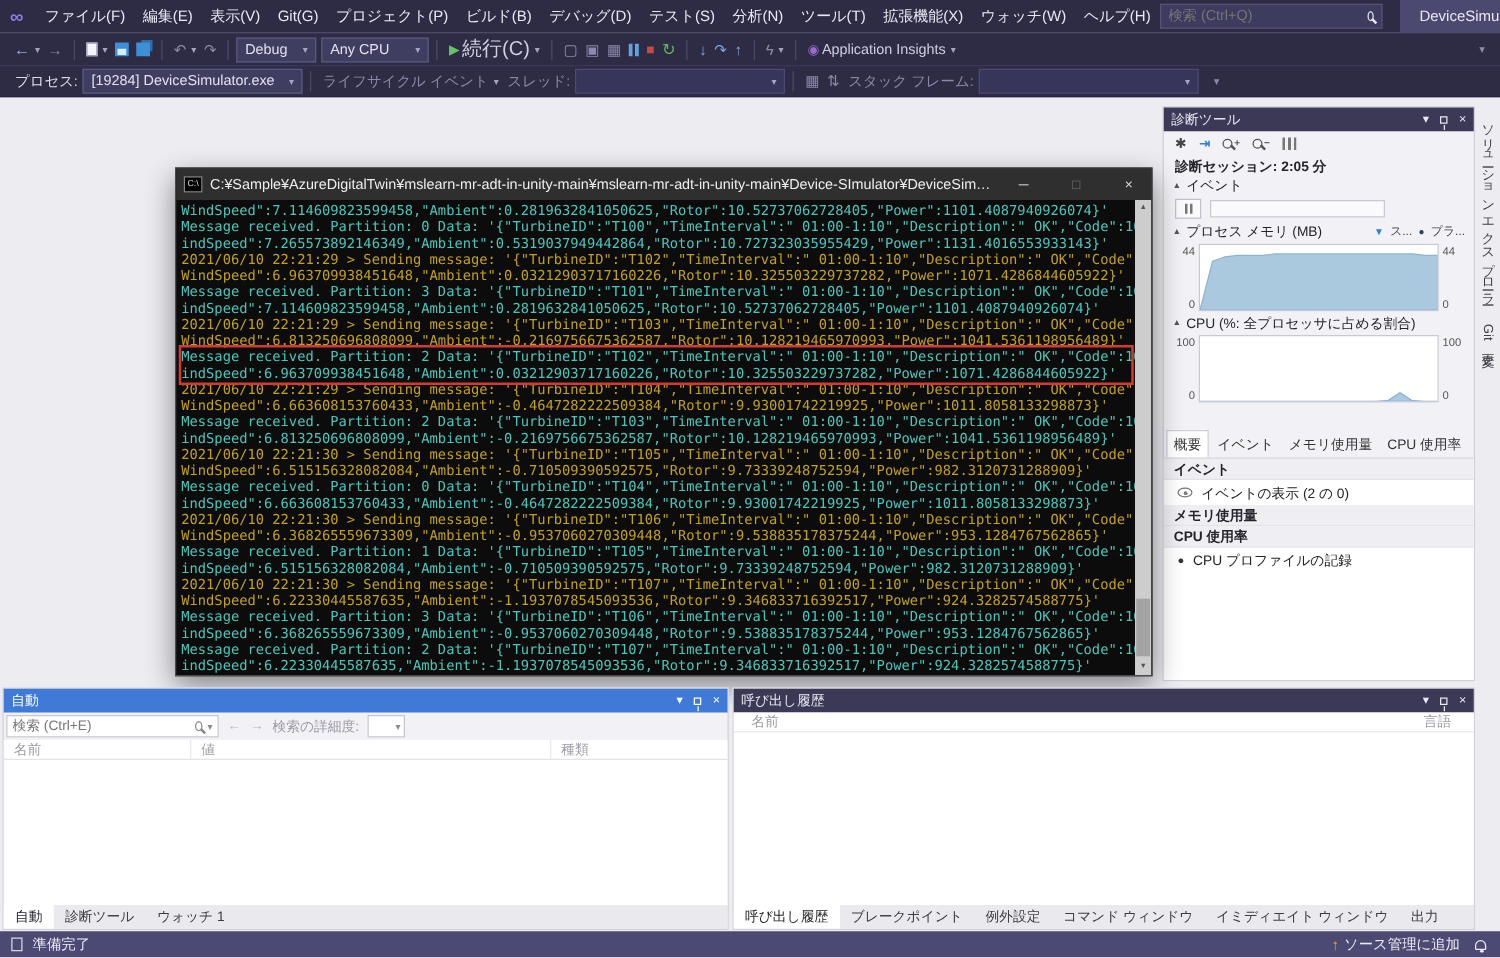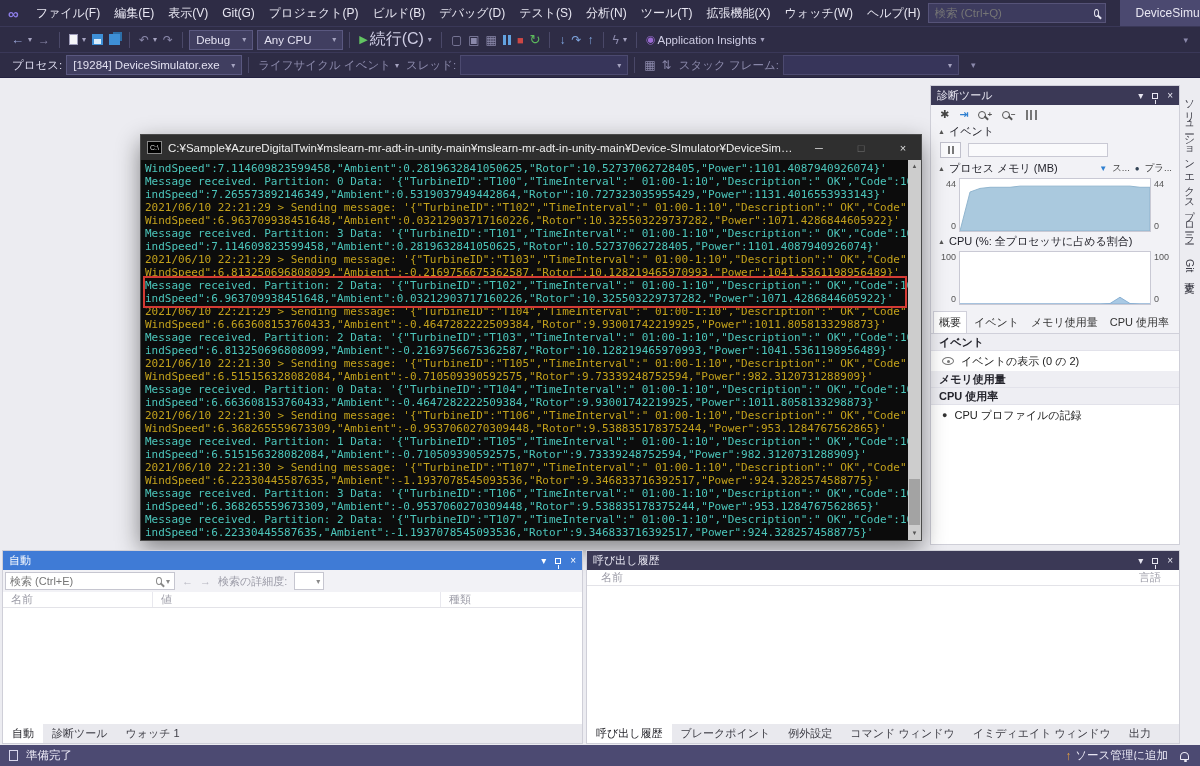--- a/index.html
+++ b/index.html
@@ -81,21 +81,21 @@
   .pausebtn{width:21px;height:16px;border:1px solid #c0c0cc;background:#fafafc;display:flex;align-items:center;justify-content:center;gap:2px}
   .pausebtn i{width:2px;height:8px;background:#777}
   .evstrip{width:140px;height:14px;background:#fafafc;border:1px solid #c9c9d4}
   .chartrow{display:flex;align-items:stretch;padding:2px 5px;gap:3px;height:58px;flex:none}
   .ax{width:20px;display:flex;flex-direction:column;justify-content:space-between;font-size:9px;color:#555;padding:1px 0}
   .ax.l{text-align:right}
   .cbox{flex:1;background:#fff;border:1px solid #c9c9d4}
   .cbox svg{width:100%;height:100%;display:block}
   .mem-fill{fill:#aac9de;stroke:#8fb4ce;stroke-width:1}
   .cpu-fill{fill:#a9c9e4;stroke:#86aed2;stroke-width:1}
-  .dtabs{display:flex;height:21px;margin-top:5px;padding:0 2px;gap:2px;align-items:flex-end;flex:none}
+  .dtabs{display:flex;height:21px;margin-top:21px;padding:0 2px;gap:2px;align-items:flex-end;flex:none}
   .dtab{padding:3px 5px;font-size:11px;color:#333;white-space:nowrap}
   .dtab.sel{background:#fff;border:1px solid #d0d0da;border-bottom:0}
   .overview{flex:1;background:#fff;border-top:1px solid #d0d0da;overflow:hidden}
   .band{height:17px;background:#eeeef3;font-weight:bold;display:flex;align-items:center;padding:0 8px;font-size:11px;border-bottom:1px solid #e2e2ea}
   .lrow{height:20px;display:flex;align-items:center;gap:7px;padding:0 11px;font-size:11px;color:#222}
   .ic-eye{display:inline-block;width:12px;height:8px;border:1px solid #777;border-radius:50%;position:relative}
   .ic-eye::after{content:"";position:absolute;left:4px;top:2px;width:3px;height:3px;border-radius:50%;background:#777}
   .ic-cam{display:inline-block;width:12px;height:9px;border:1px solid #777;border-radius:2px;position:relative;margin-top:2px}
   .ic-cam::before{content:"";position:absolute;left:3px;top:-3px;width:4px;height:2px;background:#777}
   .ic-cam::after{content:"";position:absolute;left:3.5px;top:2px;width:4px;height:4px;border-radius:50%;border:1px solid #777}
@@ -289,20 +289,21 @@
         <span class="zoomic">
             <span class="mag"></span>
             <b>+</b>
           </span>
         <span class="zoomic">
             <span class="mag"></span>
             <b>−</b>
           </span>
         <span class="ic-bars"></span>
       </div>
+      <div class="session">診断セッション: 2:05 分</div>
       <div class="sect">
         <span class="tri">▲</span>
           <span>イベント</span>
       </div>
       <div class="evrow">
         <span class="pausebtn">
             <i></i>
             <i></i>
           </span>
         <span class="evstrip"></span>
@@ -354,21 +355,21 @@
       <div class="dtabs">
         <span class="dtab sel">概要</span>
         <span class="dtab">イベント</span>
         <span class="dtab">メモリ使用量</span>
         <span class="dtab">CPU 使用率</span>
       </div>
       <div class="overview">
         <div class="band">イベント</div>
         <div class="lrow">
           <span class="ic-eye"></span>
-          <span>イベントの表示 (0 の 2)</span>
+          <span>イベントの表示 (2 の 0)</span>
         </div>
         <div class="band">メモリ使用量</div>
         <div class="band">CPU 使用率</div>
         <div class="lrow">
           <span class="ic-rec">●</span>
           <span>CPU プロファイルの記録</span>
         </div>
       </div>
     </section>
 

